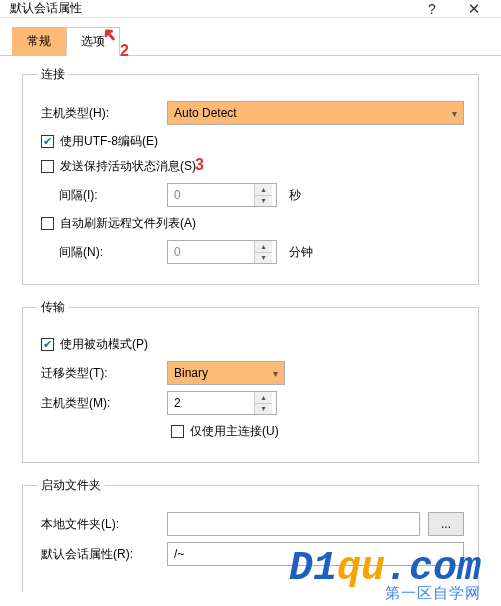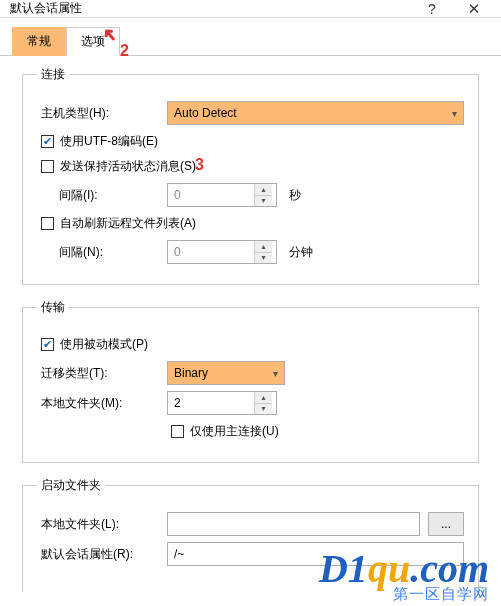--- a/index.html
+++ b/index.html
@@ -104,22 +104,22 @@
   .textfield {
     height: 24px; border:1px solid #adadad; background:#fff;
     padding: 2px 6px; flex:1; display:flex; align-items:center;
   }
   .browse-btn {
     width: 36px; height:24px; margin-left:8px;
     border:1px solid #adadad; background:#e9e9e9;
     display:flex; align-items:center; justify-content:center;
   }
   .watermark {
-    position:absolute; right:12px; bottom:4px;
-    font-family: Liberation Serif, serif;
+    position:absolute; right:20px; bottom:4px;
+    font-family: Liberation Mono, monospace;
     text-align:right; line-height:1; pointer-events:none;
   }
   .wm-top { font-size:40px; font-weight:900; font-style:italic; color:#1f5fbf;}
   .wm-top .orange{ color:#f6a500; }
   .wm-sub { font-size:15px; color:#3b82f6; letter-spacing:1px; margin-top:-2px;}
 </style>
 </head>
 <body>
 
 <div class="titlebar">
@@ -199,21 +199,21 @@
 
     <div class="row">
       <div class="label-col">迁移类型(T):</div>
       <div class="select small">
         <span>Binary</span>
         <span class="chev">▾</span>
       </div>
     </div>
 
     <div class="row">
-      <div class="label-col">本地文件夹(M):</div>
+      <div class="label-col">主机类型(M):</div>
       <div class="spinner">
         <input style="color: rgb(0, 0, 0);" value="2">
         <div class="spin-btns">
             <div class="spin-up">▴</div>
             <div class="spin-down">▾</div>
           </div>
       </div>
     </div>
 
     <div class="chk-row" style="margin-left:134px;text-align:right;">

